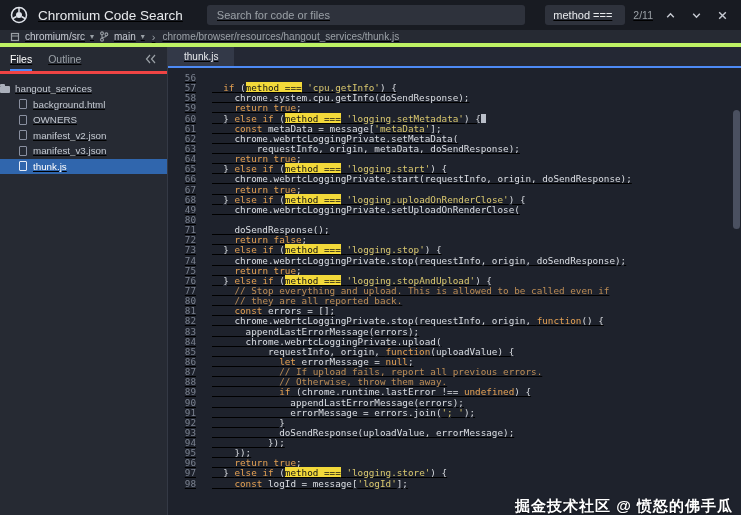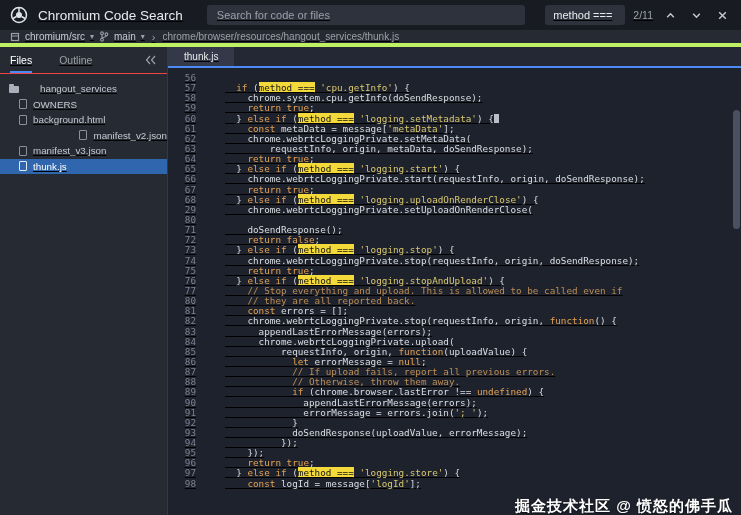--- a/index.html
+++ b/index.html
@@ -35,41 +35,41 @@
   .caret{color:var(--muted);font-size:8px;line-height:1;}
   .sep{color:var(--muted);font-size:11px;margin:0 2px;}
   .path{color:var(--muted);white-space:nowrap;}
   .crumb-icon{display:flex;align-items:center;}
 
   
   .content{flex:1;display:flex;min-height:0;}
 
   
   .sidebar{width:168px;flex:none;background:var(--bgside);border-right:1px solid #343945;display:flex;flex-direction:column;}
-  .side-tabs{height:27px;flex:none;display:flex;align-items:center;padding:0 10px;gap:27px;border-bottom:1px solid #ef4444;}
+  .side-tabs{height:27px;flex:none;display:flex;align-items:center;padding:0 10px;gap:16px;border-bottom:3px solid #ef4444;}
   .side-tab{font-size:10.5px;color:var(--muted);cursor:pointer;height:100%;display:flex;align-items:center;}
   .side-tab.active{color:#fff;box-shadow:inset 0 -2px 0 var(--accent);}
   .collapse{margin-left:auto;cursor:pointer;display:flex;align-items:center;}
   .file-list{margin-top:7px;}
   .file-row{height:15.5px;display:flex;align-items:center;font-size:9.8px;color:#c4c9d1;cursor:pointer;white-space:nowrap;}
   .file-row.selected{background:var(--sel);color:#fff;}
   .ic-file{width:8px;height:10px;border:1px solid #8a90a0;border-radius:1px;margin-right:6px;flex:none;}
   .ic-folder{width:10px;height:7px;background:#aab0bb;border-radius:1px;margin-right:5px;margin-top:2px;flex:none;position:relative;}
   .ic-folder::before{content:"";position:absolute;top:-2px;left:0;width:5px;height:2px;background:#aab0bb;border-radius:1px 1px 0 0;}
   .file-row.selected .ic-file{border-color:#e4eaf5;}
   .file-name{overflow:hidden;text-overflow:ellipsis;}
 
   
   .editor{flex:1;display:flex;flex-direction:column;min-width:0;background:var(--bgeditor);}
   .tabbar{height:21px;flex:none;background:var(--bgtabbar);border-bottom:2px solid var(--accent);display:flex;}
   .etab{height:100%;padding:0 16px;background:#333948;color:#e8eaed;font-size:10px;display:flex;align-items:center;cursor:pointer;}
   .code{flex:1;position:relative;overflow:hidden;padding-top:5px;
     font-family:"DejaVu Sans Mono","Liberation Mono",monospace;font-size:9.3px;line-height:10.15px;color:var(--txt);}
   .line{display:flex;height:10.15px;white-space:pre;}
-  .ln{width:28px;flex:none;text-align:right;color:var(--ln);margin-right:29px;}
+  .ln{width:28px;flex:none;text-align:right;color:var(--ln);margin-right:16px;}
   .lc{white-space:pre;}
   .tk-k{color:var(--kw);}
   .tk-s{color:var(--str);}
   .tk-c{color:var(--cmt);}
   .tk-h{background:var(--hl);color:#151515;}
   .tk-cur{display:inline-block;width:5px;height:9px;background:#b9bec8;vertical-align:-1px;}
 
   .scrollbar{position:absolute;top:2px;right:1px;bottom:2px;width:7px;}
   .thumb{position:absolute;top:9%;height:27%;width:7px;background:#4a5060;border-radius:4px;}
 
@@ -144,33 +144,33 @@
       <div class="side-tabs">
         <span class="side-tab active">Files</span>
         <span class="side-tab">Outline</span>
         <span class="collapse">
           <svg width="12" height="10" viewBox="0 0 12 10" fill="none" stroke="#9aa0a6" stroke-width="1.2">
             <path d="M5 1 L1.5 5 L5 9 M10 1 L6.5 5 L10 9"></path>
           </svg>
         </span>
       </div>
       <div class="file-list">
-          <div class="file-row" style="padding-left: 9px; gap: 16px;">
+          <div class="file-row" style="padding-left: 0;">
             <span class="ic-folder"></span>
             <span class="file-name">hangout_services</span>
           </div>
           <div class="file-row" style="padding-left: 19px;">
             <span class="ic-file"></span>
+            <span class="file-name">background.html</span>
+          </div>
+          <div class="file-row" style="padding-left: 19px;">
+            <span class="ic-file"></span>
             <span class="file-name">OWNERS</span>
           </div>
           <div class="file-row" style="padding-left: 19px;">
-            <span class="ic-file"></span>
-            <span class="file-name">background.html</span>
-          </div>
-          <div class="file-row" style="padding-left: 19px; justify-content: flex-end;">
             <span class="ic-file"></span>
             <span class="file-name">manifest_v2.json</span>
           </div>
           <div class="file-row" style="padding-left: 19px;">
             <span class="ic-file"></span>
             <span class="file-name">manifest_v3.json</span>
           </div>
           <div class="file-row selected" style="padding-left: 19px;">
             <span class="ic-file"></span>
             <span class="file-name">thunk.js</span>
@@ -190,39 +190,39 @@
             <div class="line"><span class="ln">59</span><span class="lc"><span class="tk-p">    </span><span class="tk-k">return</span><span class="tk-p"> </span><span class="tk-k">true</span><span class="tk-p">;</span></span></div>
             <div class="line"><span class="ln">60</span><span class="lc"><span class="tk-p">  } </span><span class="tk-k">else</span><span class="tk-p"> </span><span class="tk-k">if</span><span class="tk-p"> (</span><span class="tk-h">method ===</span><span class="tk-p"> </span><span class="tk-s">'logging.setMetadata'</span><span class="tk-p">) {</span><span class="tk-cur"></span></span></div>
             <div class="line"><span class="ln">61</span><span class="lc"><span class="tk-p">    </span><span class="tk-k">const</span><span class="tk-p"> metaData = message[</span><span class="tk-s">'metaData'</span><span class="tk-p">];</span></span></div>
             <div class="line"><span class="ln">62</span><span class="lc"><span class="tk-p">    chrome.webrtcLoggingPrivate.setMetaData(</span></span></div>
             <div class="line"><span class="ln">63</span><span class="lc"><span class="tk-p">        requestInfo, origin, metaData, doSendResponse);</span></span></div>
             <div class="line"><span class="ln">64</span><span class="lc"><span class="tk-p">    </span><span class="tk-k">return</span><span class="tk-p"> </span><span class="tk-k">true</span><span class="tk-p">;</span></span></div>
             <div class="line"><span class="ln">65</span><span class="lc"><span class="tk-p">  } </span><span class="tk-k">else</span><span class="tk-p"> </span><span class="tk-k">if</span><span class="tk-p"> (</span><span class="tk-h">method ===</span><span class="tk-p"> </span><span class="tk-s">'logging.start'</span><span class="tk-p">) {</span></span></div>
             <div class="line"><span class="ln">66</span><span class="lc"><span class="tk-p">    chrome.webrtcLoggingPrivate.start(requestInfo, origin, doSendResponse);</span></span></div>
             <div class="line"><span class="ln">67</span><span class="lc"><span class="tk-p">    </span><span class="tk-k">return</span><span class="tk-p"> </span><span class="tk-k">true</span><span class="tk-p">;</span></span></div>
             <div class="line"><span class="ln">68</span><span class="lc"><span class="tk-p">  } </span><span class="tk-k">else</span><span class="tk-p"> </span><span class="tk-k">if</span><span class="tk-p"> (</span><span class="tk-h">method ===</span><span class="tk-p"> </span><span class="tk-s">'logging.uploadOnRenderClose'</span><span class="tk-p">) {</span></span></div>
-            <div class="line"><span class="ln">29</span><span class="lc"><span class="tk-p">    chrome.webrtcLoggingPrivate.setUploadOnRenderClose(</span></span></div>
+            <div class="line"><span class="ln">49</span><span class="lc"><span class="tk-p">    chrome.webrtcLoggingPrivate.setUploadOnRenderClose(</span></span></div>
             <div class="line"><span class="ln">80</span></div>
             <div class="line"><span class="ln">71</span><span class="lc"><span class="tk-p">    doSendResponse();</span></span></div>
             <div class="line"><span class="ln">72</span><span class="lc"><span class="tk-p">    </span><span class="tk-k">return</span><span class="tk-p"> </span><span class="tk-k">false</span><span class="tk-p">;</span></span></div>
             <div class="line"><span class="ln">73</span><span class="lc"><span class="tk-p">  } </span><span class="tk-k">else</span><span class="tk-p"> </span><span class="tk-k">if</span><span class="tk-p"> (</span><span class="tk-h">method ===</span><span class="tk-p"> </span><span class="tk-s">'logging.stop'</span><span class="tk-p">) {</span></span></div>
             <div class="line"><span class="ln">74</span><span class="lc"><span class="tk-p">    chrome.webrtcLoggingPrivate.stop(requestInfo, origin, doSendResponse);</span></span></div>
             <div class="line"><span class="ln">75</span><span class="lc"><span class="tk-p">    </span><span class="tk-k">return</span><span class="tk-p"> </span><span class="tk-k">true</span><span class="tk-p">;</span></span></div>
             <div class="line"><span class="ln">76</span><span class="lc"><span class="tk-p">  } </span><span class="tk-k">else</span><span class="tk-p"> </span><span class="tk-k">if</span><span class="tk-p"> (</span><span class="tk-h">method ===</span><span class="tk-p"> </span><span class="tk-s">'logging.stopAndUpload'</span><span class="tk-p">) {</span></span></div>
             <div class="line"><span class="ln">77</span><span class="lc"><span class="tk-p">    </span><span class="tk-c">// Stop everything and upload. This is allowed to be called even if</span></span></div>
             <div class="line"><span class="ln">80</span><span class="lc"><span class="tk-p">    </span><span class="tk-c">// they are all reported back.</span></span></div>
             <div class="line"><span class="ln">81</span><span class="lc"><span class="tk-p">    </span><span class="tk-k">const</span><span class="tk-p"> errors = [];</span></span></div>
             <div class="line"><span class="ln">82</span><span class="lc"><span class="tk-p">    chrome.webrtcLoggingPrivate.stop(requestInfo, origin, </span><span class="tk-k">function</span><span class="tk-p">() {</span></span></div>
             <div class="line"><span class="ln">83</span><span class="lc"><span class="tk-p">      appendLastErrorMessage(errors);</span></span></div>
             <div class="line"><span class="ln">84</span><span class="lc"><span class="tk-p">      chrome.webrtcLoggingPrivate.upload(</span></span></div>
             <div class="line"><span class="ln">85</span><span class="lc"><span class="tk-p">          requestInfo, origin, </span><span class="tk-k">function</span><span class="tk-p">(uploadValue) {</span></span></div>
             <div class="line"><span class="ln">86</span><span class="lc"><span class="tk-p">            </span><span class="tk-k">let</span><span class="tk-p"> errorMessage = </span><span class="tk-k">null</span><span class="tk-p">;</span></span></div>
             <div class="line"><span class="ln">87</span><span class="lc"><span class="tk-p">            </span><span class="tk-c">// If upload fails, report all previous errors.</span></span></div>
             <div class="line"><span class="ln">88</span><span class="lc"><span class="tk-p">            </span><span class="tk-c">// Otherwise, throw them away.</span></span></div>
-            <div class="line"><span class="ln">89</span><span class="lc"><span class="tk-p">            </span><span class="tk-k">if</span><span class="tk-p"> (chrome.browser.lastError !== </span><span class="tk-k">undefined</span><span class="tk-p">) {</span></span></div>
+            <div class="line"><span class="ln">89</span><span class="lc"><span class="tk-p">            </span><span class="tk-k">if</span><span class="tk-p"> (chrome.runtime.lastError !== </span><span class="tk-k">undefined</span><span class="tk-p">) {</span></span></div>
             <div class="line"><span class="ln">90</span><span class="lc"><span class="tk-p">              appendLastErrorMessage(errors);</span></span></div>
             <div class="line"><span class="ln">91</span><span class="lc"><span class="tk-p">              errorMessage = errors.join(</span><span class="tk-s">'; '</span><span class="tk-p">);</span></span></div>
             <div class="line"><span class="ln">92</span><span class="lc"><span class="tk-p">            }</span></span></div>
             <div class="line"><span class="ln">93</span><span class="lc"><span class="tk-p">            doSendResponse(uploadValue, errorMessage);</span></span></div>
             <div class="line"><span class="ln">94</span><span class="lc"><span class="tk-p">          });</span></span></div>
             <div class="line"><span class="ln">95</span><span class="lc"><span class="tk-p">    });</span></span></div>
             <div class="line"><span class="ln">96</span><span class="lc"><span class="tk-p">    </span><span class="tk-k">return</span><span class="tk-p"> </span><span class="tk-k">true</span><span class="tk-p">;</span></span></div>
             <div class="line"><span class="ln">97</span><span class="lc"><span class="tk-p">  } </span><span class="tk-k">else</span><span class="tk-p"> </span><span class="tk-k">if</span><span class="tk-p"> (</span><span class="tk-h">method ===</span><span class="tk-p"> </span><span class="tk-s">'logging.store'</span><span class="tk-p">) {</span></span></div>
             <div class="line"><span class="ln">98</span><span class="lc"><span class="tk-p">    </span><span class="tk-k">const</span><span class="tk-p"> logId = message[</span><span class="tk-s">'logId'</span><span class="tk-p">];</span></span></div>
           </div>

